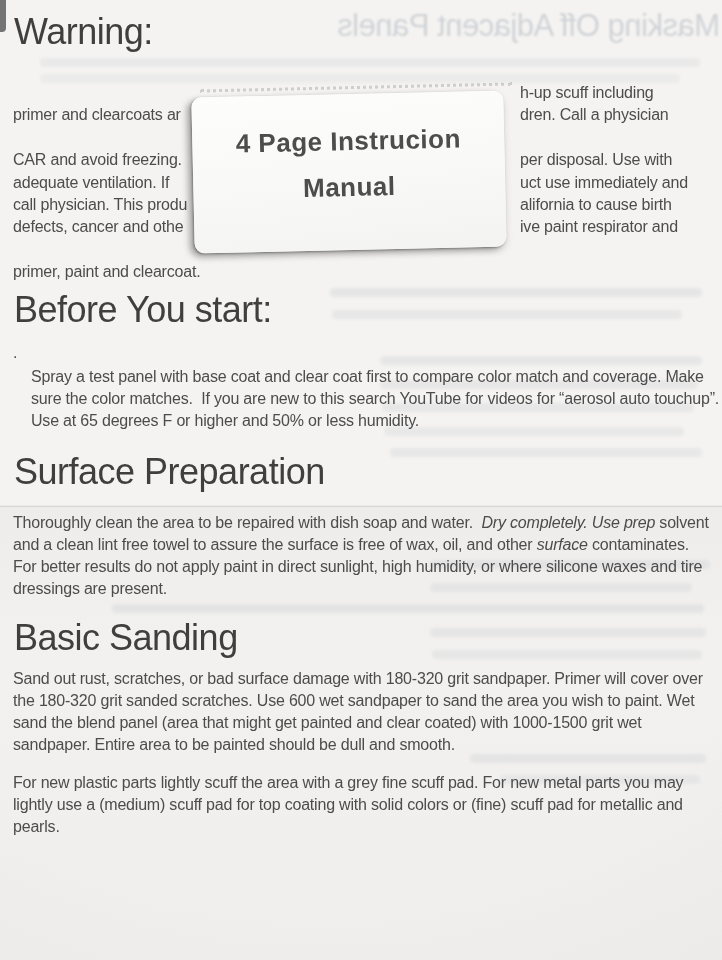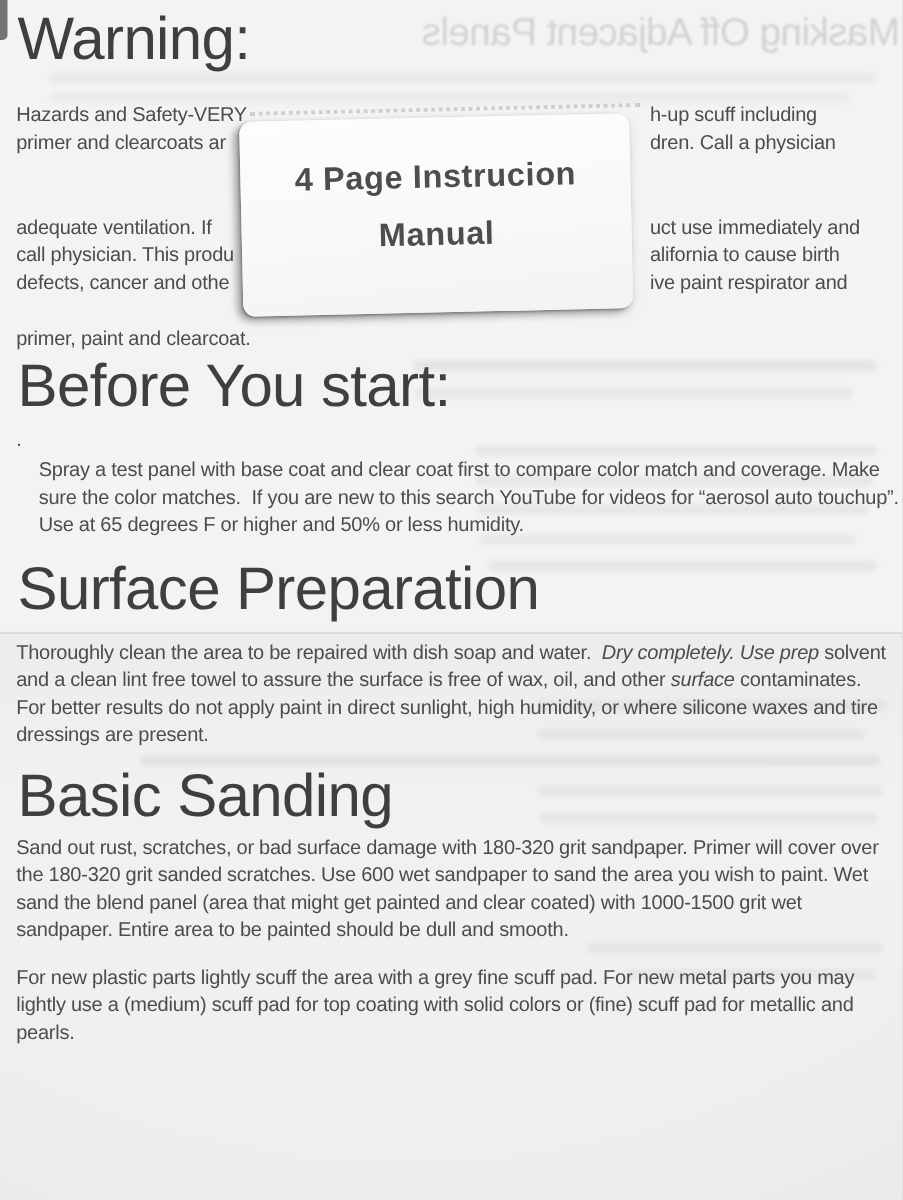--- a/index.html
+++ b/index.html
@@ -3,21 +3,21 @@
 <meta charset="utf-8">
 <style>
   html,body { margin:0; padding:0; background:#dddcda; }
   .page {
     position:relative; width:722px; height:960px; margin:0 auto; overflow:hidden;
     background:radial-gradient(130% 105% at 45% 38%, #f4f3f1 55%, #efeeec 78%, #e9e8e6 94%, #e4e3e1 100%);
     font-family:"Liberation Sans","DejaVu Sans",sans-serif;
     color:#4c4c4c;
   }
   .h {
-    position:absolute; left:14px; margin:0; font-weight:400; font-size:48px; line-height:44px;
+    position:absolute; left:14px; margin:0; font-weight:400; font-size:36px; line-height:44px;
     color:#3f3f3f; letter-spacing:-0.5px; white-space:nowrap;
   }
   .body {
     position:absolute; left:13px; width:697px; margin:0;
     font-size:16px; line-height:22px; letter-spacing:-0.2px; white-space:pre-wrap;
   }
   .it { font-style:italic; }
   
   .warn-block { position:absolute; left:13px; top:84px; width:700px; height:210px; }
   .wl { position:absolute; left:0; width:100%; height:23px; font-size:16px; letter-spacing:-0.2px; white-space:nowrap; }
@@ -89,22 +89,23 @@
   <div class="ghost-bar" style="left:470px; top:754px; width:236px; opacity:.12;"></div>
   <div class="ghost-bar" style="left:500px; top:775px; width:200px; opacity:.10;"></div>
 
   <div class="lower-tint"></div>
   <div class="crease"></div>
   <div class="corner-mark"></div>
   <div class="perforation"></div>
 
   <h1 class="h" id="warning-heading">Warning:</h1>
   <div class="warn-block">
-    <div class="wl" style="top:0px"><span>Hazards and Safety-VERY</span><span class="rfrag">h-up scuff including</span></div>
+    <div class="wl" style="top:0px"><span class="rfrag">h-up scuff including</span></div>
     <div class="wl" style="top:22px"><span>primer and clearcoats ar</span><span class="rfrag">dren. Call a physician</span></div>
+    <div class="wl" style="top:67px"><span>CAR and avoid freezing.</span><span class="rfrag">per disposal. Use with</span></div>
     <div class="wl" style="top:90px"><span>adequate ventilation. If</span><span class="rfrag">uct use immediately and</span></div>
     <div class="wl" style="top:112px"><span>call physician. This produ</span><span class="rfrag">alifornia to cause birth</span></div>
     <div class="wl" style="top:134px"><span>defects, cancer and othe</span><span class="rfrag">ive paint respirator and</span></div>
     <div class="wl" style="top:179px"><span>primer, paint and clearcoat.</span><span class="rfrag"></span></div>
   </div>
 
   <div class="sticker">
     <div class="l1">4 Page Instrucion</div>
     <div class="l2">Manual</div>
   </div>

